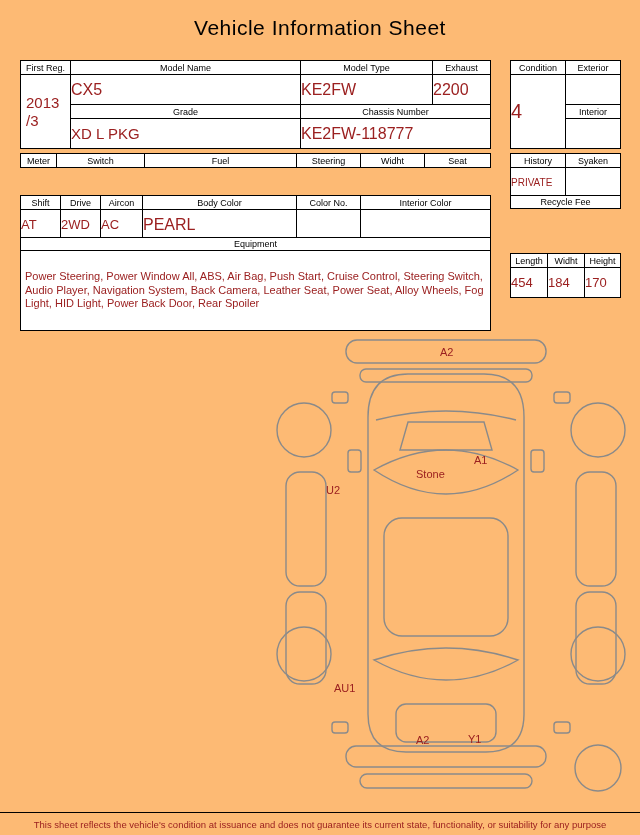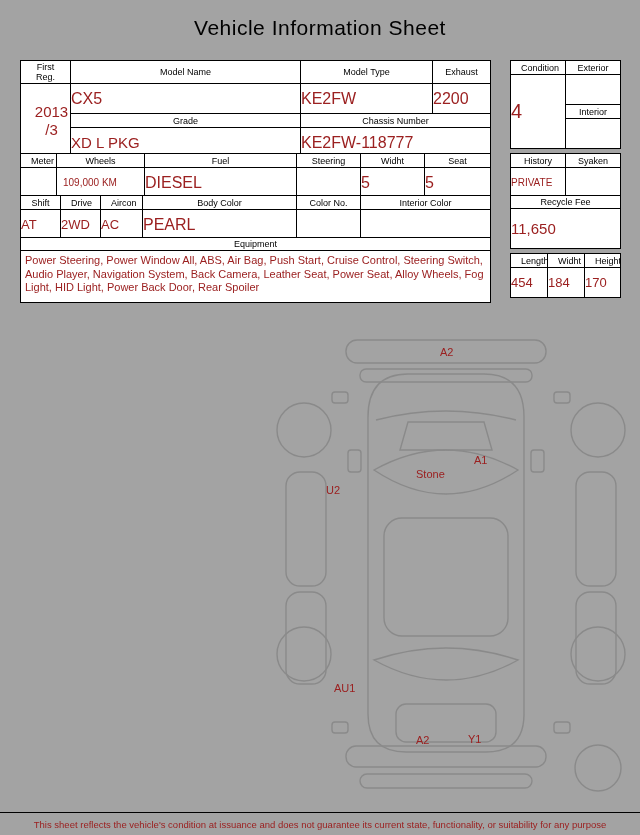--- a/index.html
+++ b/index.html
@@ -1,34 +1,34 @@
 <!DOCTYPE html>
 <html><head>
 <meta charset="utf-8">
 <style>
   * { margin:0; padding:0; box-sizing:border-box; }
   html,body { background:#fff; }
   body { font-family:"Liberation Sans", sans-serif; }
-  .sheet { position:relative; width:640px; height:835px; background:#a3a3a3; overflow:hidden;
+  .sheet { position:relative; width:640px; height:835px; background:#fdba74; overflow:hidden;
            --red:#9b2020; --bd:#000; }
   .title { position:absolute; top:16px; left:0; width:100%; text-align:center;
            font-size:21px; color:#000; letter-spacing:.5px; }
 
   table.grid { position:absolute; border-collapse:collapse; table-layout:fixed; background:#fff; }
   .grid td { border:1px solid var(--bd); overflow:hidden; }
-  td.h { font-size:9px; color:#000; text-align:center; vertical-align:middle; height:14px; padding:1px 10px; }
+  td.h { font-size:9px; color:#000; text-align:center; vertical-align:middle; height:14px; padding:1px 4px; }
   td.v { color:var(--red); text-align:left; vertical-align:middle; font-size:15px; height:30px; }
   td.v.big { font-size:16px; }
   td.v.sm { font-size:10px; }
   td.v.md { font-size:13px; }
   td.v.left { text-align:left; padding-left:6px; }
-  td.firstreg { white-space:pre-line; font-size:15px; text-align:center; padding-left:12px; line-height:1.2; }
+  td.firstreg { white-space:pre-line; font-size:15px; text-align:left; padding-left:5px; line-height:1.2; }
   td.cond { font-size:20px; }
   td.eq-text { color:var(--red); font-size:11px; line-height:13.5px; text-align:left;
-               vertical-align:top; padding:3px 4px; height:52px; }
+               vertical-align:top; padding:19px 4px; height:52px; }
 
   .box { position:absolute; border:1px solid var(--bd); background:#fff; }
   .box-h { height:14px; border-bottom:1px solid var(--bd); font-size:9px; color:#000;
            text-align:center; line-height:13px; }
   .box-c { padding:5px 7px; color:var(--red); font-size:11.5px; line-height:13px;
            white-space:pre-line; }
 
   .diagram { position:absolute; left:268px; top:322px; width:366px; height:484px; }
   .diagram svg text { font-family:"Liberation Sans", sans-serif; font-size:11px; fill:var(--red); }
 
@@ -102,33 +102,25 @@
         <col style="width:36px">
         <col style="width:88px">
         <col style="width:152px">
         <col style="width:64px">
         <col style="width:64px">
         <col style="width:66px">
       </colgroup>
     <tbody>
         <tr>
       <td class="h">Meter</td>
-      <td class="h">Wheels</td>
+      <td class="h">Switch</td>
       <td class="h">Fuel</td>
       <td class="h">Steering</td>
       <td class="h">Widht</td>
       <td class="h">Seat</td>
-    </tr>
-    <tr>
-      <td class="v" style="height:29px"></td>
-      <td class="v sm left">109,000 KM</td>
-      <td class="v big">DIESEL</td>
-      <td class="v"></td>
-      <td class="v big">5</td>
-      <td class="v big">5</td>
     </tr>
   </tbody>
     </table>
 
   <table class="grid" style="left:510px;top:153px;width:110px">
     <colgroup>
         <col style="width:55px">
         <col style="width:55px">
       </colgroup>
     <tbody>
@@ -172,23 +164,20 @@
   </tbody>
     </table>
 
   <table class="grid" style="left:510px;top:195px;width:110px">
     <colgroup>
         <col style="width:110px">
       </colgroup>
     <tbody>
         <tr>
           <td class="h" style="height:13px">Recycle Fee</td>
-        </tr>
-    <tr>
-          <td class="v" style="height:40px">11,650</td>
         </tr>
   </tbody>
     </table>
 
   <table class="grid" style="left:20px;top:237px;width:470px">
     <colgroup>
         <col style="width:470px">
       </colgroup>
     <tbody>
         <tr>

